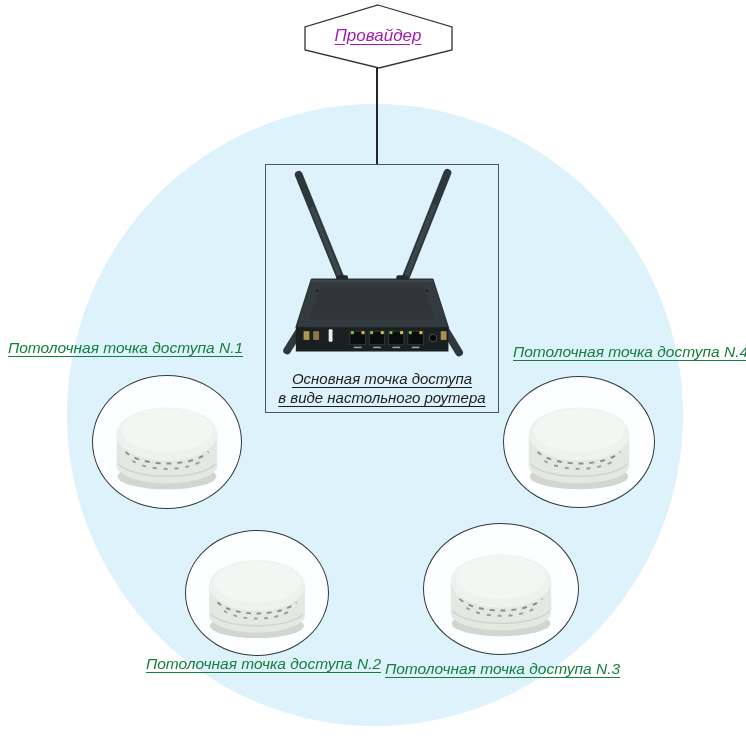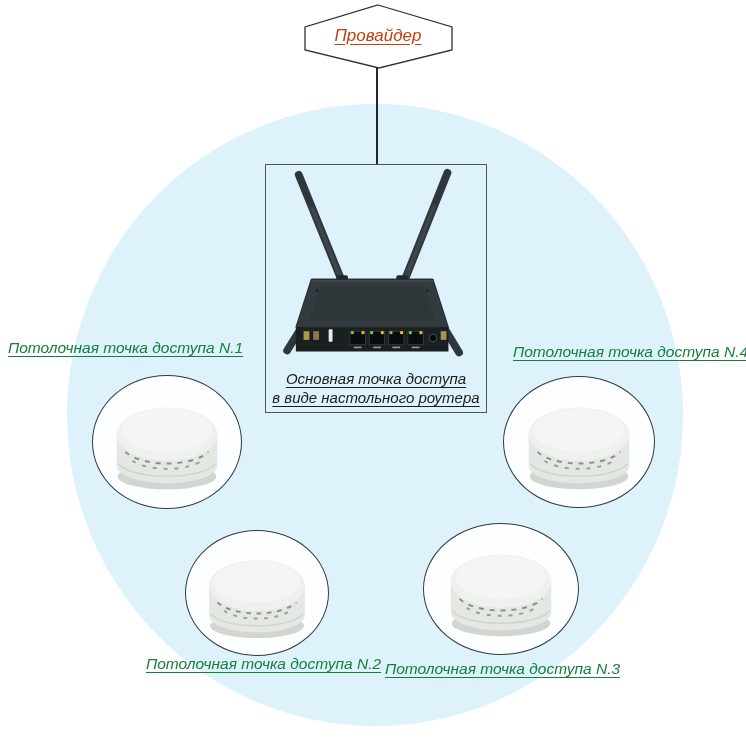--- a/index.html
+++ b/index.html
@@ -11,29 +11,30 @@
   
   .coverage{
     position:absolute;left:67px;top:104px;width:616px;height:622px;
     border-radius:50%;background:#ddf2fa;
   }
   
   .hex-svg{position:absolute;left:300px;top:1px;width:156px;height:70px;}
   .hex-label{
     position:absolute;left:300px;top:26px;width:156px;text-align:center;
     font-size:17px;font-style:italic;text-decoration:underline;
-    text-underline-offset:3px;color:#c2410c;
+    text-underline-offset:3px;color:#a21caf;
   }
   .connector{
     position:absolute;left:376px;top:68px;width:1.5px;height:97px;background:#22282a;
   }
   
   .router-box{
     position:absolute;left:265px;top:164px;width:220px;height:247px;
     border:1px solid #46585e;
+    padding-left:12px;
   }
   .router-svg{position:absolute;left:1px;top:2px;width:218px;height:198px;}
   .router-caption{
     position:absolute;left:0;bottom:5px;width:100%;text-align:center;
     font-size:15px;font-style:italic;line-height:19px;color:#1d1d1d;
   }
   .router-caption .cap-line{text-decoration:underline;text-underline-offset:3px;}
   
   .ap-circle{
     position:absolute;border:1.2px solid #2f3b40;border-radius:50%;

